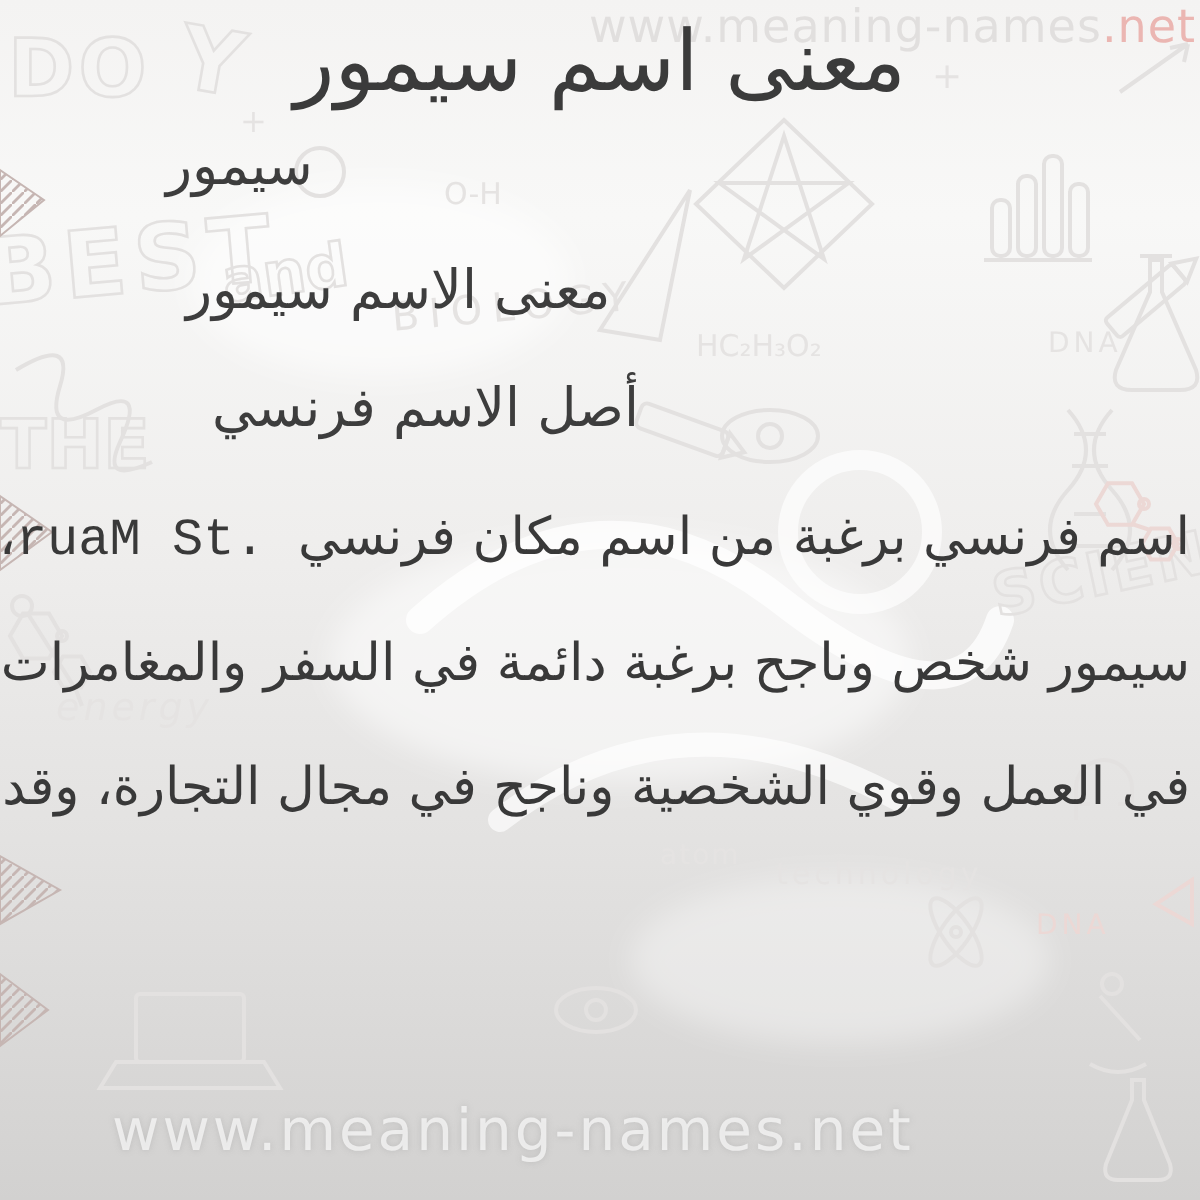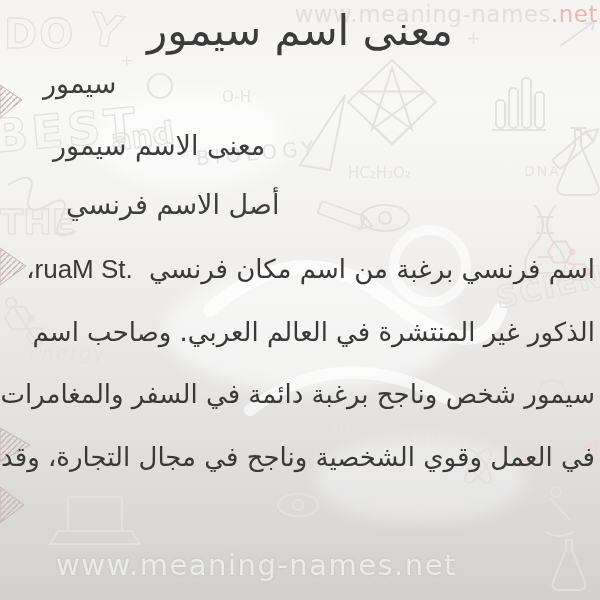--- a/index.html
+++ b/index.html
@@ -14,30 +14,30 @@
   .pink-word{fill:#ecd8d5;}
   .top-watermark{
     position:absolute;top:1px;right:2px;z-index:1;
     font-size:23px;letter-spacing:.5px;color:#e1dfde;white-space:nowrap;
   }
   .top-watermark .net{color:#ebb6b2;margin-top:12px;}
   .page-title{
     position:absolute;left:0;right:0;top:6px;z-index:2;margin:0;
     text-align:center;font-size:42px;font-weight:400;color:#3b3b3b;
   }
-  .heading{position:absolute;z-index:2;white-space:nowrap;color:#3d3d3d;font-size:27px;}
+  .heading{position:absolute;z-index:2;white-space:nowrap;color:#3d3d3d;font-size:27px;margin-left:40px;}
   .h-name{left:43px;top:68px;}
   .h-meaning{left:53px;top:130px;}
   .h-origin{left:66px;top:189px;}
   .description{
     position:absolute;left:28px;right:5px;top:238px;z-index:2;
     direction:rtl;text-align:right;color:#393939;font-size:26px;
   }
   .para-line{height:62.5px;line-height:62.5px;white-space:nowrap;}
-  .latin{font-family:Liberation Sans, sans-serif;margin-right:8px;}
+  .latin{font-family:Liberation Mono, monospace;margin-right:8px;}
   .bottom-watermark{
     position:absolute;left:56px;top:548px;z-index:3;
     font-size:29px;letter-spacing:1.5px;white-space:nowrap;
     color:rgba(255,255,255,.65);text-shadow:0 0 3px rgba(150,150,150,.35);
   }
 </style>
 </head>
 <body>
 
 <div class="page">
@@ -165,20 +165,19 @@
 
   <div class="heading h-name" dir="rtl">سيمور</div>
   <div class="heading h-origin" dir="rtl">أصل الاسم فرنسي</div>
   <div class="heading h-meaning" dir="rtl">معنى الاسم سيمور</div>
 
   <div class="description">
     <div class="para-line">
       <span>اسم فرنسي برغبة من اسم مكان فرنسي</span>
       <span class="latin" dir="ltr">ruaM St.</span><span>،</span>
     </div>
-    <div class="para-line">الذكور غير المنتشرة في العالم العربي. وصاحب اسم</div>
     <div class="para-line">سيمور شخص وناجح برغبة دائمة في السفر والمغامرات،</div>
     <div class="para-line">في العمل وقوي الشخصية وناجح في مجال التجارة، وقد</div>
   </div>
 
   <div class="bottom-watermark">www.meaning-names.net</div>
 
 </div>
 
 </body></html>

